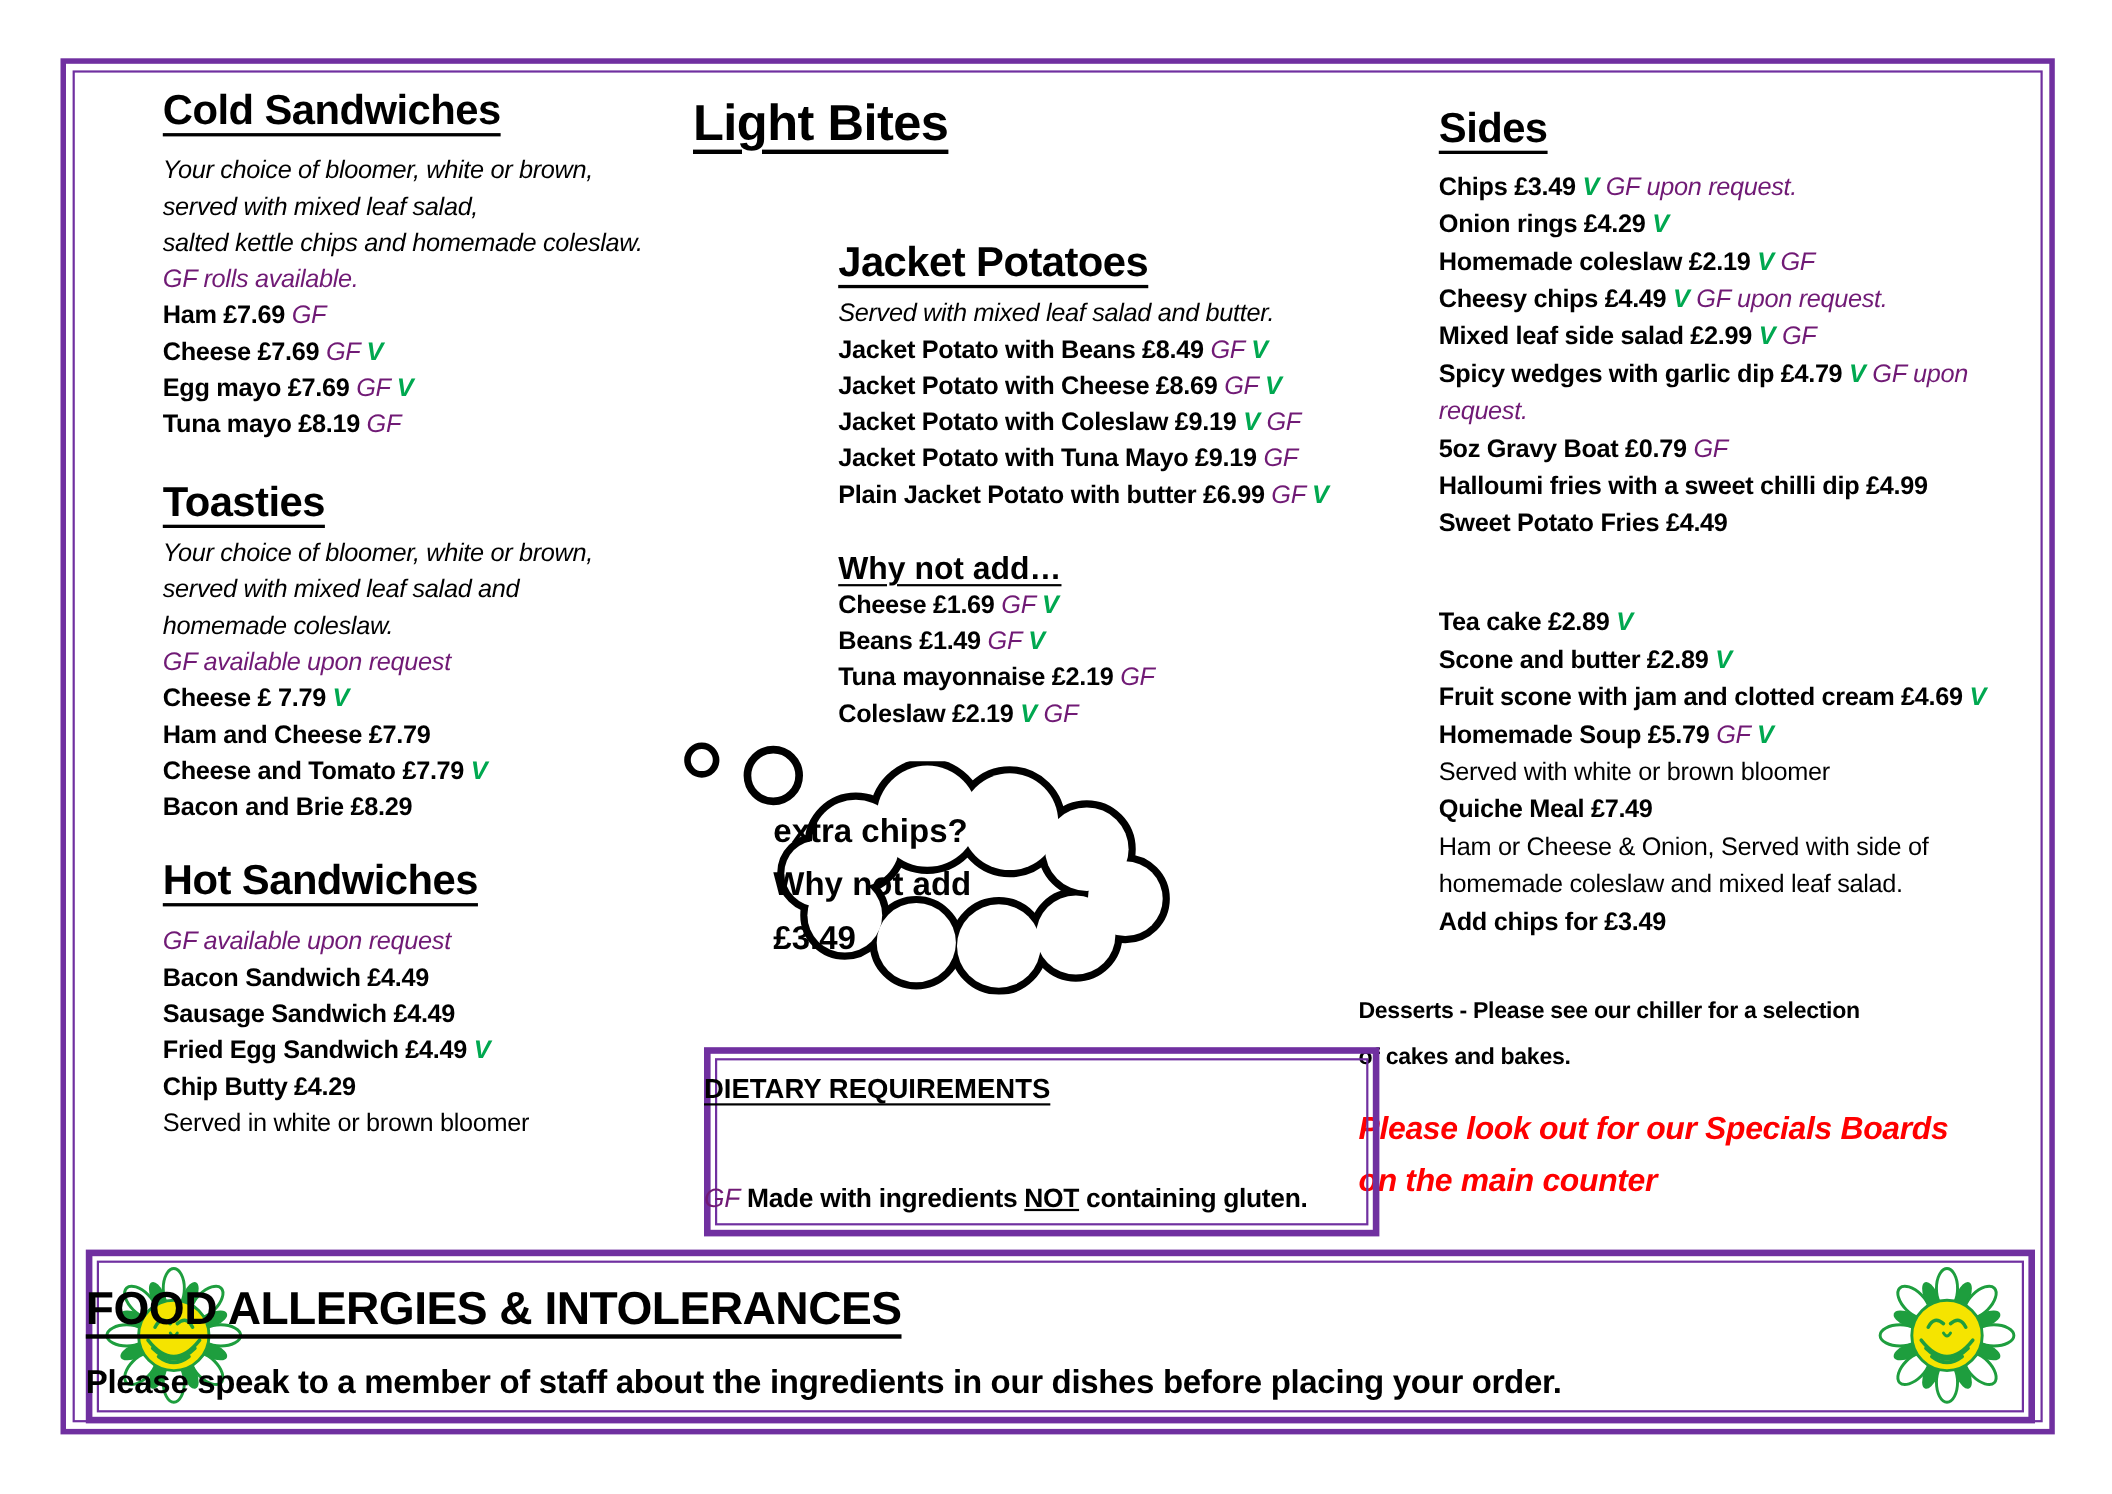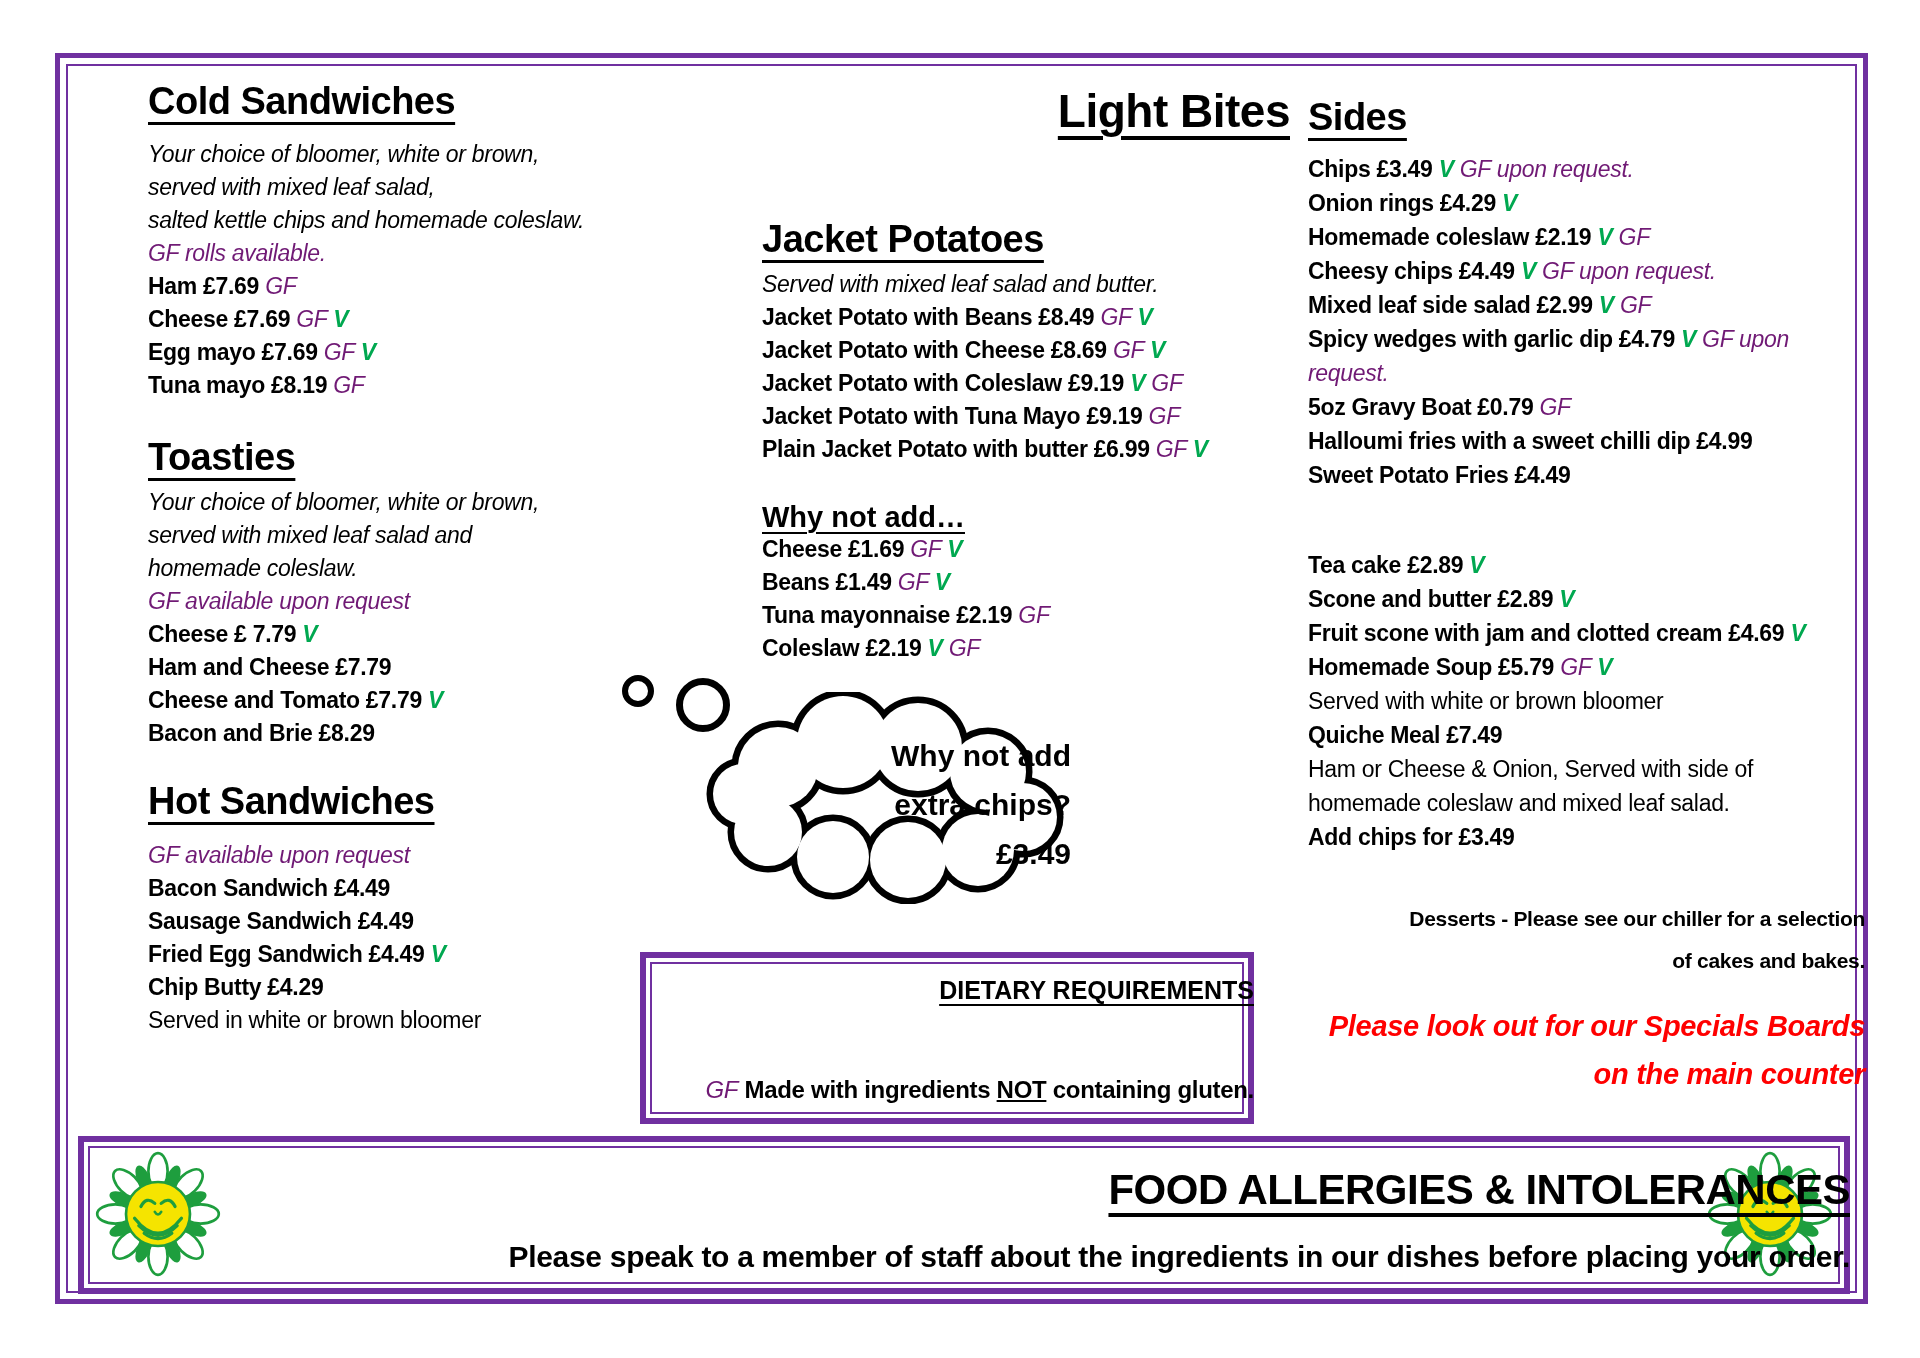--- a/index.html
+++ b/index.html
@@ -15,21 +15,21 @@
   .h  { font-weight: bold; font-size: 38px; letter-spacing: -0.5px;
         text-decoration: underline; text-underline-offset: 8px; text-decoration-thickness: 3px; }
   .sub-h { font-weight: bold; font-size: 29px;
         text-decoration: underline; text-underline-offset: 5px; text-decoration-thickness: 2px; }
   .blk { position: absolute; font-size: 23px; }
   .border-thick { border: 6px solid #7030A0; }
   .border-thin  { border: 2px solid #7030A0; }
   .box-outer { position: absolute; inset: 0; border: 6px solid #7030A0; }
   .box-inner { position: absolute; left: 10px; top: 10px; right: 10px; bottom: 10px; border: 2px solid #7030A0; }
   .circle { position: absolute; border-radius: 50%; background: #fff; border-style: solid; border-color: #000; }
-  .center-txt { text-align: right; }
+  .center-txt { text-align: left; }
 </style>
 </head>
 <body>
 
 <svg width="0" height="0" style="position:absolute">
   <defs>
     <g id="sun">
       <g transform="rotate(0 60 60)">
           <ellipse cx="60" cy="20" rx="9" ry="17" fill="#fff" stroke="#1E9E3E" stroke-width="2.5"></ellipse>
           <ellipse transform="rotate(22.5 60 60)" cx="60" cy="24" rx="6" ry="13" fill="#1E9E3E"></ellipse>
@@ -154,22 +154,22 @@
         <circle cx="285" cy="80" r="38"></circle>
       <circle cx="320" cy="125" r="34"></circle>
         <circle cx="275" cy="158" r="36"></circle>
         <circle cx="205" cy="168" r="38"></circle>
         <circle cx="130" cy="165" r="36"></circle>
       <circle cx="65" cy="140" r="34"></circle>
         <circle cx="40" cy="102" r="30"></circle>
     </g>
   </svg>
   <div class="abs center-txt" style="left:703px;top:731px;width:368px;line-height:49px;font-size:30px;font-weight:bold">
+    <div>extra chips?</div>
     <div>Why not add</div>
-    <div>extra chips?</div>
     <div>£3.49</div>
   </div>
 
   <div class="abs h" style="left:1308px;top:96px">Sides</div>
   <div class="blk" style="left:1308px;top:152px;line-height:34px">
     <div class="ln"><span class="b">Chips £3.49 </span><span class="v">V </span><span class="gf">GF upon request.</span></div>
     <div class="ln"><span class="b">Onion rings £4.29 </span><span class="v">V</span></div>
     <div class="ln"><span class="b">Homemade coleslaw £2.19 </span><span class="v">V </span><span class="gf">GF</span></div>
     <div class="ln"><span class="b">Cheesy chips £4.49 </span><span class="v">V </span><span class="gf">GF upon request.</span></div>
     <div class="ln"><span class="b">Mixed leaf side salad £2.99 </span><span class="v">V </span><span class="gf">GF</span></div>

